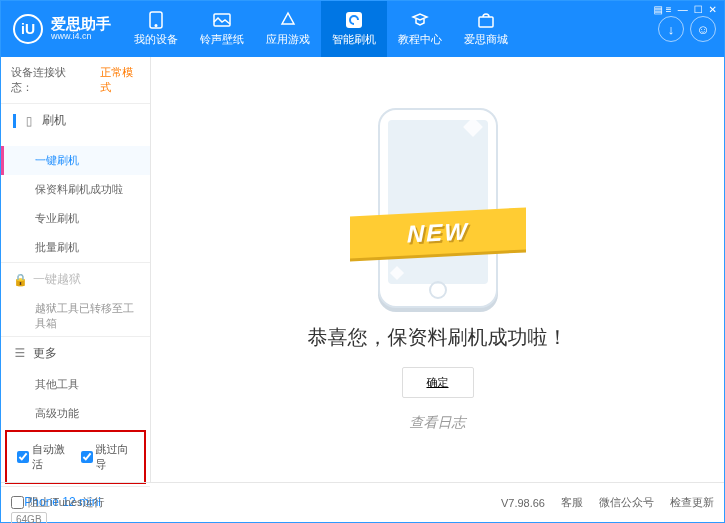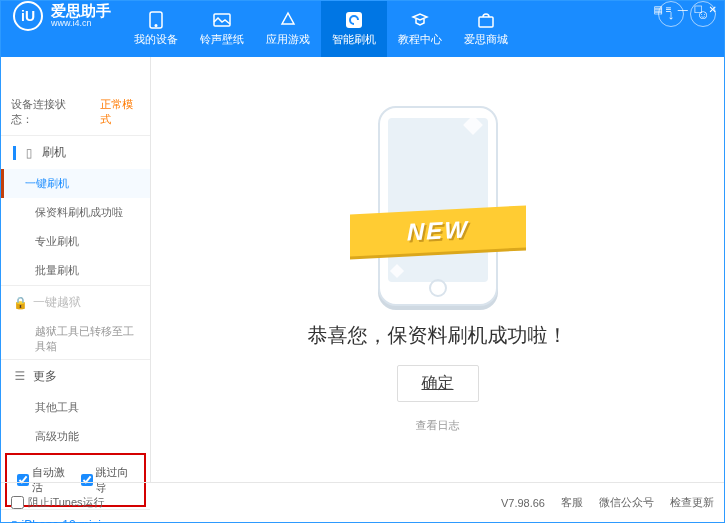--- a/index.html
+++ b/index.html
@@ -1,66 +1,66 @@
 <!DOCTYPE html>
 <html><head>
 <meta charset="utf-8">
 <style>
 * { margin: 0; padding: 0; box-sizing: border-box; }
 body { font-family: "Microsoft YaHei", sans-serif; font-size: 12px; background: #f5f5f5; }
 .app { width: 725px; height: 523px; margin: 0 auto; background: #fff; border: 1px solid #2d9aff; display: flex; flex-direction: column; }
 
-.titlebar { height: 56px; background: #1a8cff; color: #fff; display: flex; align-items: flex-start; }
+.titlebar { height: 56px; background: #1a8cff; color: #fff; display: flex; align-items: center; }
 .logo-area { display: flex; align-items: center; padding: 0 12px; gap: 8px; }
 .logo-circle { width: 30px; height: 30px; border: 2px solid #fff; border-radius: 50%; display: flex; align-items: center; justify-content: center; font-weight: bold; font-size: 14px; }
 .logo-text { display: flex; flex-direction: column; line-height: 1.1; }
 .logo-text .cn { font-size: 15px; font-weight: bold; }
 .logo-text .url { font-size: 9px; opacity: .9; }
 .nav { display: flex; flex: 1; height: 100%; }
 .nav-item { width: 66px; height: 100%; display: flex; flex-direction: column; align-items: center; justify-content: center; gap: 3px; font-size: 11px; cursor: pointer; }
 .nav-item.active { background: #0076e4; }
 .nav-icon { width: 20px; height: 18px; display: flex; align-items: center; justify-content: center; }
 .title-tools { display: flex; align-items: center; padding-right: 8px; gap: 6px; }
 .tool-btn { width: 26px; height: 26px; border: 1px solid rgba(255,255,255,.6); border-radius: 50%; display: flex; align-items: center; justify-content: center; cursor: pointer; font-size: 13px; }
 .win-ctrl { position: absolute; top: 4px; right: 8px; display: flex; gap: 6px; color: #fff; font-size: 10px; }
 .win-ctrl span { cursor: pointer; }
 
 .body { flex: 1; display: flex; min-height: 0; }
 .side { width: 150px; border-right: 1px solid #e6e6e6; display: flex; flex-direction: column; background: #fff; }
-.conn { padding: 8px 10px; font-size: 11px; color: #666; display: flex; gap: 20px; margin-top: 32px; }
+.conn { padding: 8px 10px; font-size: 11px; color: #666; display: flex; gap: 20px; }
 .conn .state { color: #ff7a00; }
 .side-sec { border-top: 1px solid #eee; }
 .side-head { display: flex; align-items: center; gap: 6px; padding: 8px 12px; color: #555; font-size: 12px; cursor: pointer; }
 .side-head .bar { width: 3px; height: 14px; background: #1a8cff; }
 .side-head .ico { width: 14px; text-align: center; color: #888; }
 .side-items { display: flex; flex-direction: column; }
 .side-item { padding: 7px 10px 7px 34px; font-size: 11px; color: #666; cursor: pointer; }
-.side-item.active { color: #1a8cff; background: #f5faff; border-left: 3px solid #c2410c; padding-left: 21px; }
+.side-item.active { color: #1a8cff; background: #f5faff; border-left: 3px solid #ec4899; padding-left: 31px; margin-top: 9px; }
 .side-note { padding: 5px 10px 5px 34px; font-size: 11px; color: #999; line-height: 1.35; }
 .chk-row { padding: 10px; display: flex; gap: 10px; font-size: 11px; border: 2px solid #d40000; margin: 2px 4px; }
 .chk-row label { display: flex; align-items: center; gap: 3px; color: #555; cursor: pointer; }
 .chk-row input { accent-color: #1a8cff; width: 12px; height: 12px; }
 .device { padding: 8px 10px; border-top: 1px solid #eee; }
 .device .dn { color: #1a8cff; font-size: 12px; display: flex; align-items: center; gap: 4px; }
 .device .badge { display: inline-block; border: 1px solid #ccc; border-radius: 2px; padding: 1px 4px; color: #888; font-size: 10px; margin-top: 3px; }
 
 .main { flex: 1; display: flex; flex-direction: column; align-items: center; justify-content: center; gap: 16px; background: #fff; position: relative; }
 .phone-wrap { position: relative; }
 .phone { width: 120px; height: 200px; background: #fff; border: 2px solid #d9e3ec; border-radius: 18px; box-shadow: 0 4px 0 #cfd9e2; position: relative; }
 .phone::before { content: ""; position: absolute; inset: 10px 8px 22px 8px; background: #e9f1f7; border-radius: 4px; }
 .phone::after { content: ""; position: absolute; bottom: 7px; left: 50%; transform: translateX(-50%); width: 14px; height: 14px; border: 2px solid #d9e3ec; border-radius: 50%; }
 .ring { position: absolute; inset: -24px; border-radius: 50%; background: radial-gradient(circle,#e8f3ff 38%,#cfe6ff 39%,#fff 72%); z-index: -1; }
 .ribbon { position: absolute; left: -28px; right: -28px; top: 104px; height: 42px; background: #ffcc33; transform: skewY(-3deg); display: flex; align-items: center; justify-content: center; box-shadow: 0 3px 0 #dba71c; }
 .ribbon span { font-weight: 900; font-size: 24px; color: #fff; letter-spacing: 2px; font-style: italic; text-shadow: 2px 2px 0 #cc9a1e; }
 .shine { position: absolute; width: 14px; height: 14px; background: #fff; transform: rotate(45deg); opacity: .8; }
 .shine.s1 { top: 12px; right: 18px; }
 .shine.s2 { bottom: 30px; left: 14px; width: 10px; height: 10px; }
 .msg { font-size: 20px; color: #333; }
-.ok-btn { border: 1px solid #ddd; background: #fff; padding: 7px 24px; font-size: 16px; color: #404040; cursor: pointer; border-radius: 2px; text-decoration: underline; }
-.loglink { color: #999; font-size: 11px; cursor: pointer; }
+.ok-btn { border: 1px solid #ddd; background: #fff; padding: 7px 24px; font-size: 11px; color: #000000; cursor: pointer; border-radius: 2px; text-decoration: underline; }
+.loglink { color: #999; font-size: 14px; cursor: pointer; font-style: italic; }
 
 .footer { height: 40px; border-top: 1px solid #e6e6e6; display: flex; align-items: center; padding: 8px 10px; font-size: 11px; color: #666; }
 .footer .left { display: flex; align-items: center; gap: 4px; }
 .footer .spacer { flex: 1; }
 .footer .r { margin-left: 16px; cursor: pointer; }
 svg { display: block; }
 </style>
 </head>
 <body>
 

